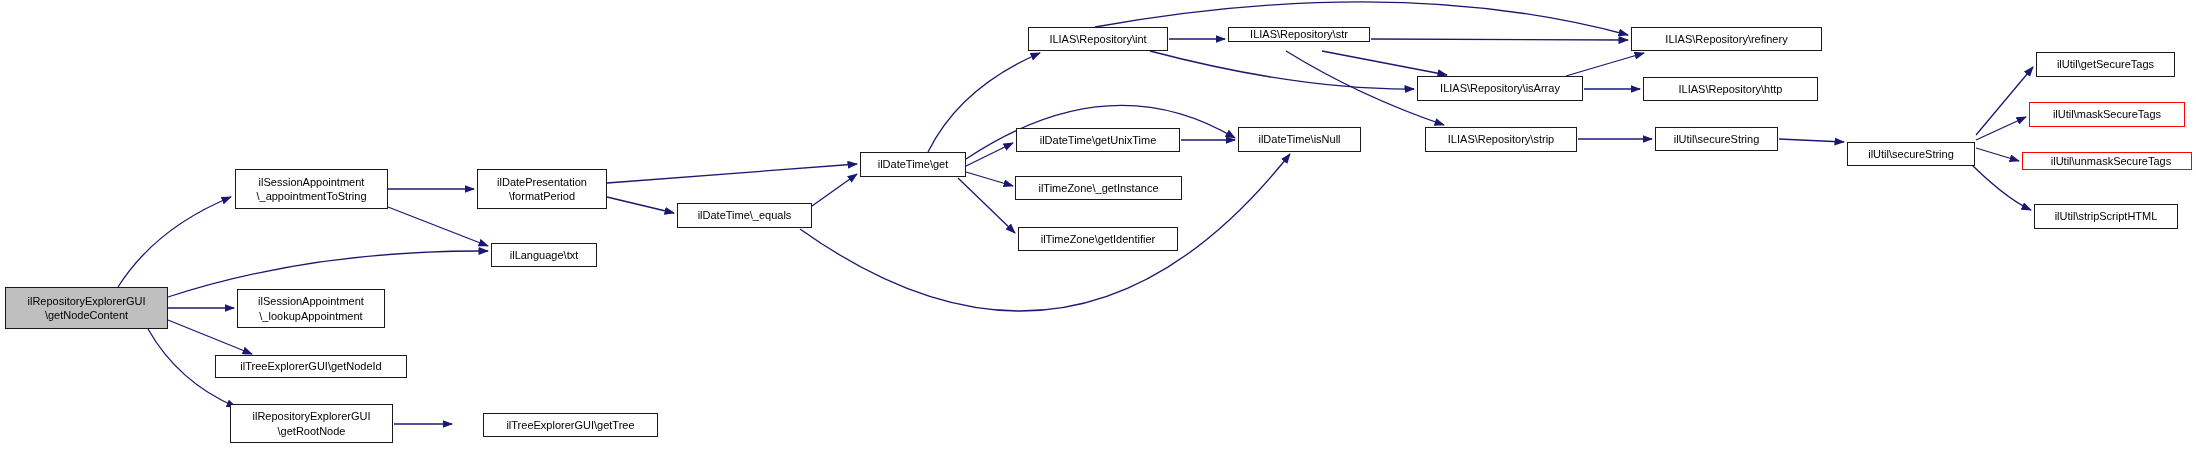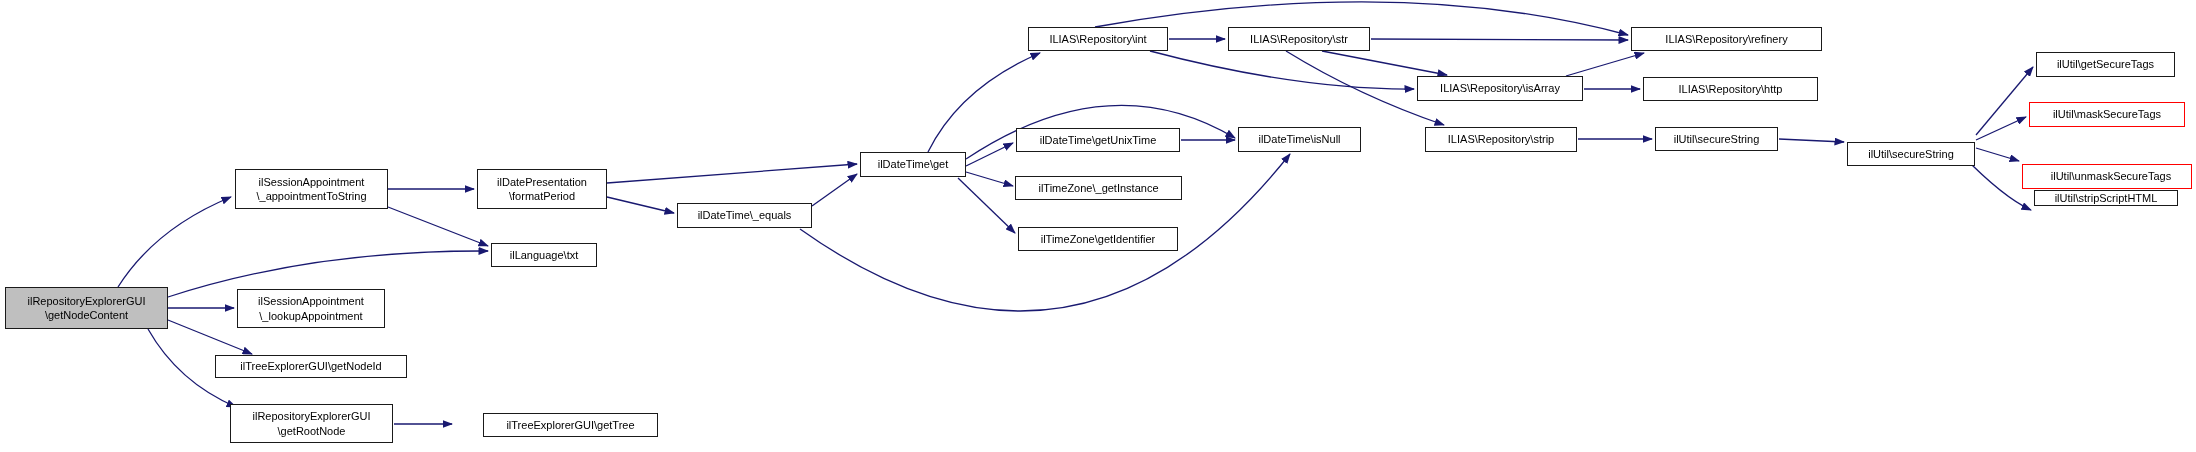--- a/index.html
+++ b/index.html
@@ -133,21 +133,21 @@
       </div>
       <div class="node" style="left: 1018px; top: 227px; width: 160px; height: 24px;">
         <span>ilTimeZone\getIdentifier</span>
       </div>
       <div class="node" style="left: 1238px; top: 127px; width: 123px; height: 25px;">
         <span>ilDateTime\isNull</span>
       </div>
       <div class="node" style="left: 1028px; top: 27px; width: 140px; height: 24px;">
         <span>ILIAS\Repository\int</span>
       </div>
-      <div class="node" style="left: 1228px; top: 27px; width: 142px; height: 24px; text-align: right;">
+      <div class="node" style="left: 1228px; top: 27px; width: 142px; height: 15px; text-align: right;">
         <span>ILIAS\Repository\str</span>
       </div>
       <div class="node" style="left: 1417px; top: 76px; width: 166px; height: 25px;">
         <span>ILIAS\Repository\isArray</span>
       </div>
       <div class="node" style="left: 1631px; top: 27px; width: 191px; height: 24px;">
         <span>ILIAS\Repository\refinery</span>
       </div>
       <div class="node" style="left: 1643px; top: 77px; width: 175px; height: 24px;">
         <span>ILIAS\Repository\http</span>
@@ -160,20 +160,20 @@
       </div>
       <div class="node" style="left: 1847px; top: 142px; width: 128px; height: 24px;">
         <span>ilUtil\secureString</span>
       </div>
       <div class="node" style="left: 2036px; top: 52px; width: 139px; height: 25px;">
         <span>ilUtil\getSecureTags</span>
       </div>
       <div class="node red" style="left: 2029px; top: 102px; width: 156px; height: 25px; border-color: rgb(255, 0, 0);">
         <span>ilUtil\maskSecureTags</span>
       </div>
-      <div class="node red" style="left: 2022px; top: 164px; width: 170px; height: 25px; border-color: rgb(255, 0, 0); padding-left: 8px;">
+      <div class="node red" style="left: 2022px; top: 152px; width: 170px; height: 18px; border-color: rgb(255, 0, 0); padding-left: 8px;">
         <span>ilUtil\unmaskSecureTags</span>
       </div>
-      <div class="node" style="left: 2034px; top: 190px; width: 144px; height: 16px;">
+      <div class="node" style="left: 2034px; top: 204px; width: 144px; height: 25px;">
         <span>ilUtil\stripScriptHTML</span>
       </div>
     </div>
 </div>
 
 </body></html>

